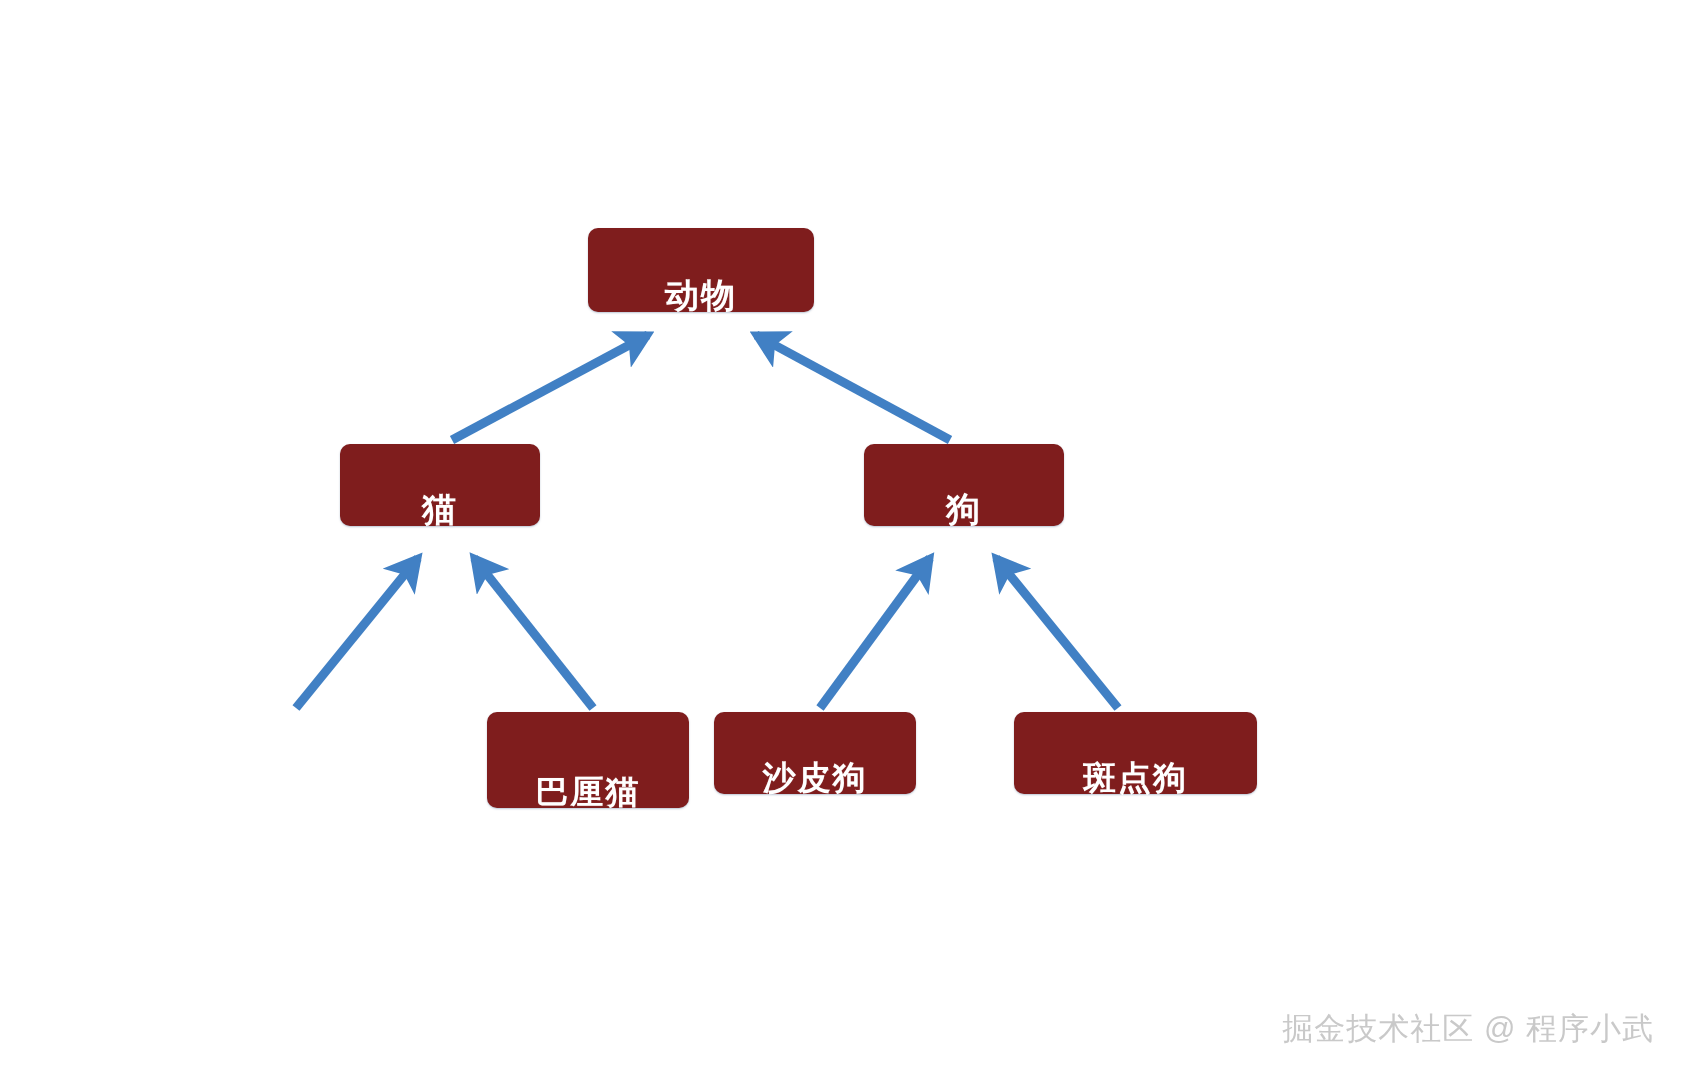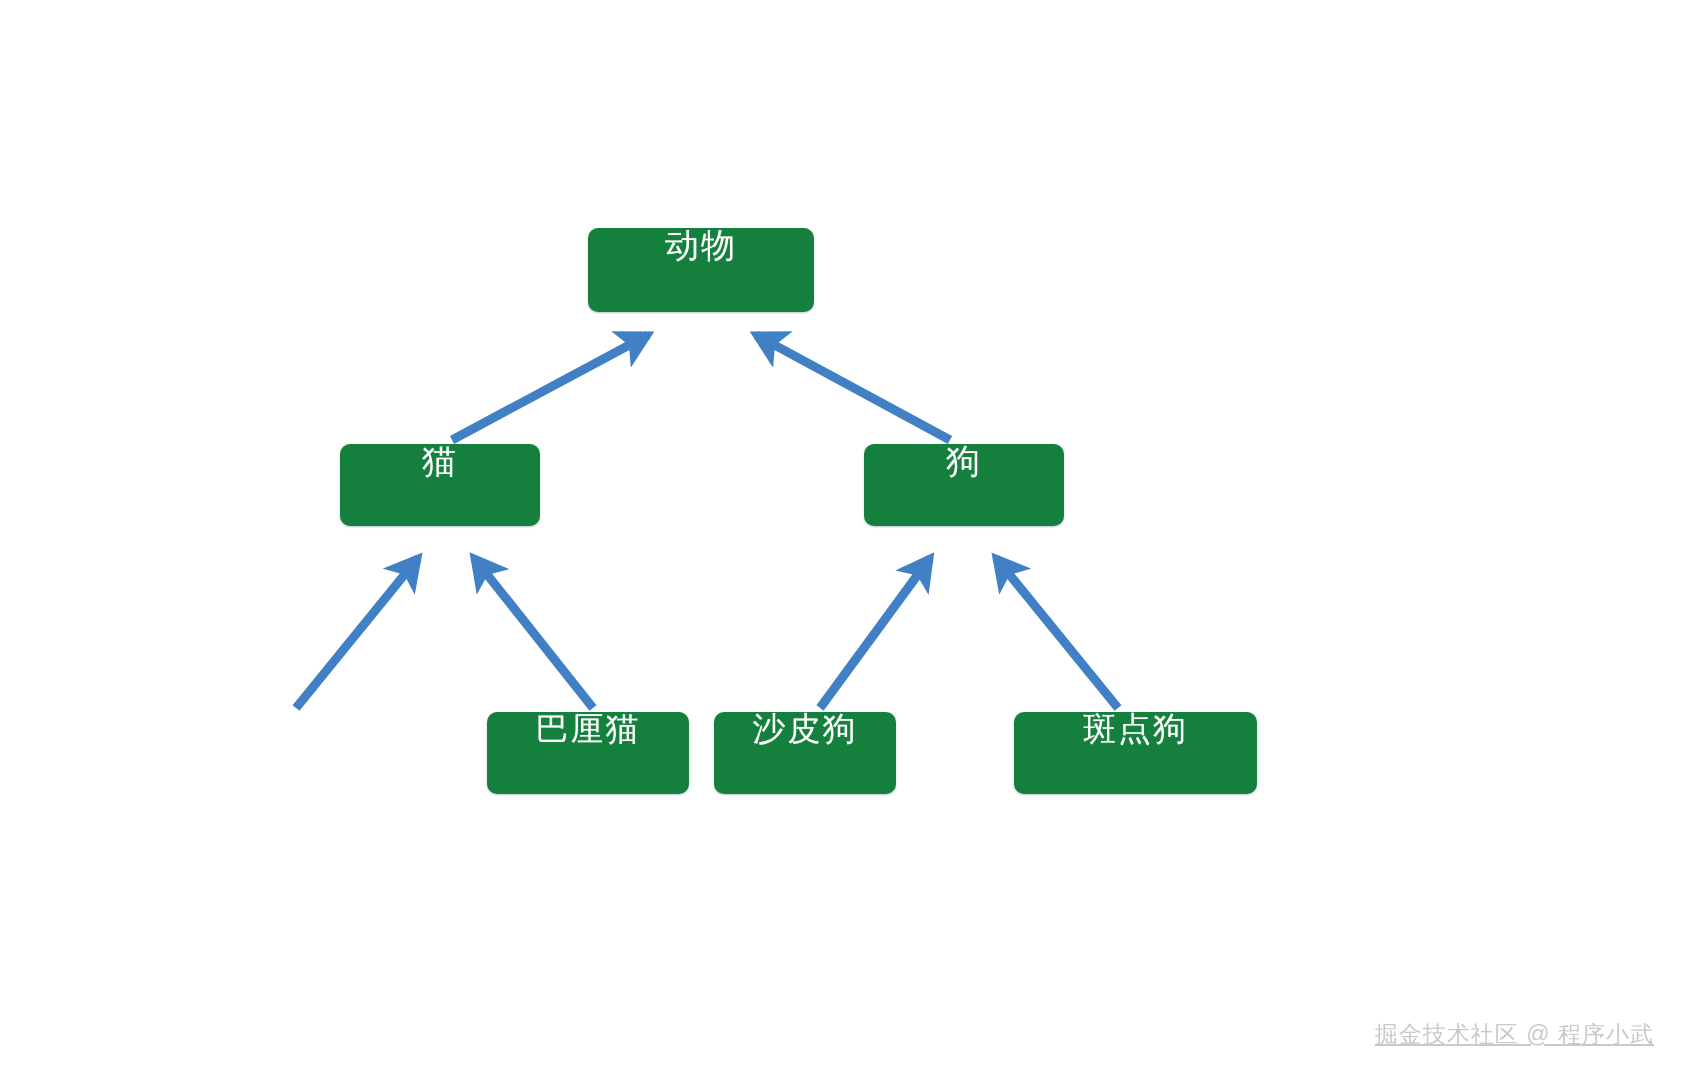--- a/index.html
+++ b/index.html
@@ -29,30 +29,31 @@
     left: 0;
     top: 0;
     width: 1682px;
     height: 1072px;
     pointer-events: none;
   }
 
   .node {
     position: absolute;
     box-sizing: border-box;
-    background: #15803d;
+    background: #7f1d1d;
     border-radius: 10px;
     color: #ffffff;
     display: flex;
-    align-items: flex-start;
+    align-items: flex-end;
     justify-content: center;
     letter-spacing: 2px;
     text-shadow: 0 0 1px rgba(255,255,255,0.35);
     box-shadow: 0 1px 2px rgba(60,90,130,0.35);
     user-select: none;
+    font-weight: bold;
   }
 
   .node-label {
     display: block;
     line-height: 1;
   }
 
   .node.level-root {
     left: 588px;
     top: 228px;
@@ -82,50 +83,49 @@
     top: 712px;
     width: 202px;
     height: 82px;
     font-size: 33px;
   }
 
   .node.leaf-2 {
     left: 487px;
     top: 712px;
     width: 202px;
-    height: 82px;
+    height: 96px;
     font-size: 33px;
   }
 
   .node.leaf-3 {
     left: 714px;
     top: 712px;
-    width: 182px;
+    width: 202px;
     height: 82px;
     font-size: 33px;
   }
 
   .node.leaf-4 {
     left: 1014px;
     top: 712px;
     width: 243px;
     height: 82px;
     font-size: 33px;
   }
 
   #watermark {
     position: absolute;
     right: 28px;
     bottom: 22px;
-    font-size: 23px;
+    font-size: 31px;
     color: #c9c9c9;
     letter-spacing: 1px;
     white-space: nowrap;
     user-select: none;
-    text-decoration: underline;
   }
 </style>
 </head>
 <body>
 
 <div id="canvas">
 
   <svg id="edge-layer" viewBox="0 0 1682 1072" width="1682" height="1072" xmlns="http://www.w3.org/2000/svg">
     <defs>
       <marker id="arrowhead" markerWidth="4.2" markerHeight="4.6" refX="3.4" refY="2.3" orient="auto" markerUnits="strokeWidth">

